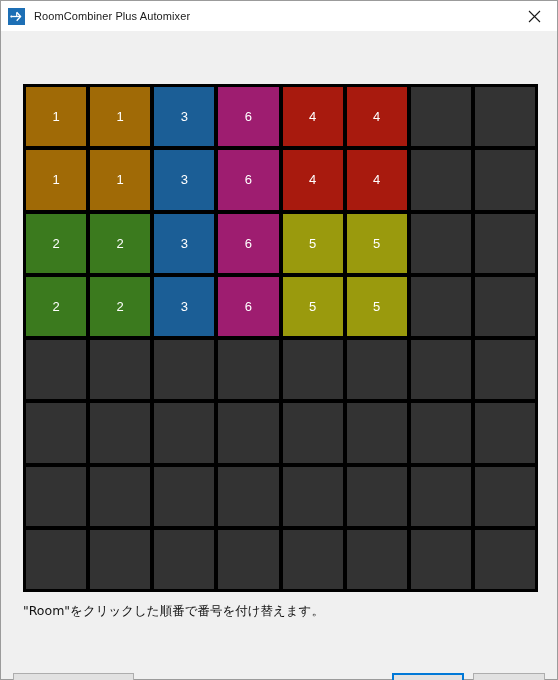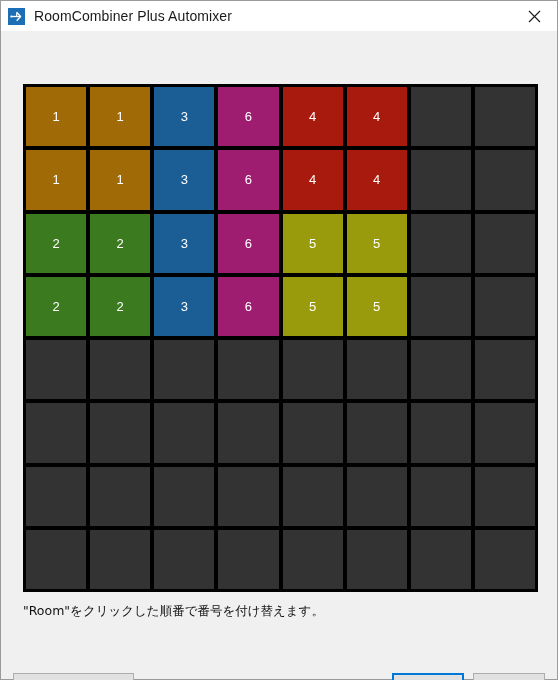--- a/index.html
+++ b/index.html
@@ -40,21 +40,21 @@
     width: 17px;
     height: 17px;
     background: #1d6fb5;
     position: relative;
     flex: 0 0 auto;
     margin-right: 9px;
     display: block;
   }
   .app-icon svg { display: block; }
   .title-text {
-    font-size: 14px;
+    font-size: 11px;
     color: #1a1a1a;
     letter-spacing: 0.1px;
     white-space: nowrap;
     text-align: center;
   }
   .close-btn {
     position: absolute;
     right: 0;
     top: 0;
     width: 46px;

